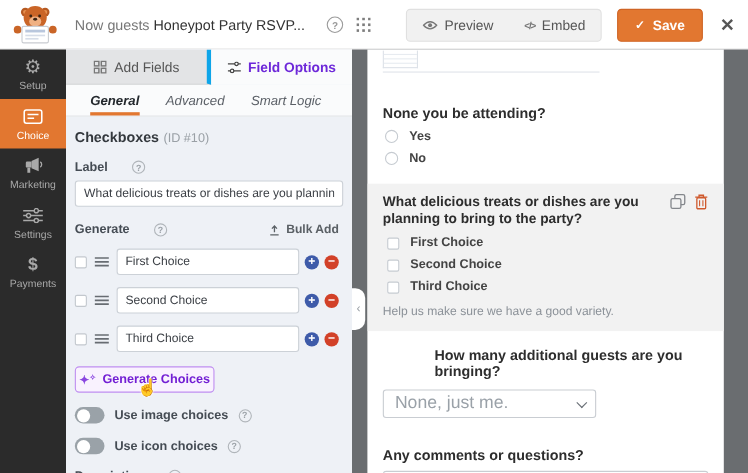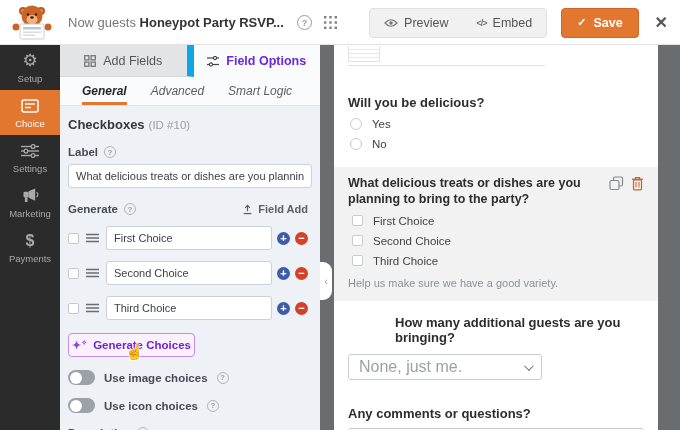--- a/index.html
+++ b/index.html
@@ -4,21 +4,21 @@
 <style>
   * { margin:0; padding:0; box-sizing:border-box; }
   body { font-family:"Liberation Sans", sans-serif; background:#fff; }
   .frame { position:relative; width:680px; height:430px; overflow:hidden; background:#fff; }
 
   
   .topbar { position:absolute; left:0; top:0; width:680px; height:45px; background:#fff;
             border-bottom:1px solid #e4e4e4; display:flex; align-items:center; }
   .logo { margin-left:10px; width:44px; height:38px; }
   .tb-title { margin-left:14px; font-size:13px; color:#777; }
-  .tb-title b { color:#333; font-weight:700;margin-top:35px; }
+  .tb-title b { color:#333; font-weight:400;margin-top:35px; }
   .tb-right { position:absolute; right:12px; top:0; height:45px; display:flex; align-items:center; }
   .help-circ { width:15px; height:15px; border:1.4px solid #9b9b9b; border-radius:50%; color:#9b9b9b;
                font-size:9px; font-weight:700; display:flex; align-items:center; justify-content:center; }
   .tb-grid { margin-left:12px; margin-right:32px; }
   .pill-group { display:flex; background:#f1f1f1; border:1px solid #e0e0e0; border-radius:4px; height:30px; }
   .pill-btn { display:flex; align-items:center; gap:6px; padding:0 14px; font-size:12.5px; color:#555;justify-content:flex-end; }
   .embed-ic { font-size:9px; color:#777; font-weight:700; letter-spacing:-1px; }
   .save-btn { margin-left:14px; height:30px; background:#e27730; border:1px solid #cf6425; border-radius:4px;
               color:#fff; font-size:12.5px; font-weight:700; display:flex; align-items:center; gap:7px; padding:0 15px; }
   .save-check { font-size:11px; }
@@ -29,31 +29,31 @@
   .nav-item { height:45px; display:flex; flex-direction:column; align-items:center; justify-content:center;
               gap:3px; color:#a9a9a9; }
   .nav-item .nv-label { font-size:9.5px; }
   .nav-item.active { background:#e27730; color:#fff; }
   .nav-ic { line-height:1; display:flex; align-items:center; justify-content:center; height:18px; }
 
   
   .panel { position:absolute; left:60px; top:45px; width:260px; height:385px; background:#eef1f6; overflow:hidden; }
   .ptabs { display:flex; height:32px; }
   .ptab { flex:1; display:flex; align-items:center; justify-content:center; gap:7px; font-size:12.5px; }
-  .ptab.inactive { background:#e3e4e6; color:#555; border-right:7px solid #0ea5e9; border-bottom:1px solid #d6d7d9; }
+  .ptab.inactive { background:#e3e4e6; color:#555; border-right:4px solid #0ea5e9; border-bottom:1px solid #d6d7d9; }
   .ptab.active { background:#fafbfc; color:#6d28d9; font-weight:700; }
   .subtabs { height:29px; background:#fafbfc; border-bottom:1px solid #e2e4e7; display:flex; align-items:stretch;
              padding-left:22px; gap:24px; }
   .stab { display:flex; align-items:center; font-size:12px; color:#5a5f66; position:relative;font-style:italic; }
   .stab.active { color:#23282d; font-weight:700; }
   .stab.active::after { content:""; position:absolute; left:0; right:0; bottom:0; height:3px; background:#e27730; }
   .pcontent { padding:11px 12px 0 8px; }
   .ftype-row { margin-left:0; padding-left:0; font-size:13px; color:#33383d; font-weight:700; }
   .ftype-row .fid { font-weight:400; font-size:11.5px; color:#9aa0a6; margin-left:4px; }
-  .p-heading { margin-top:14px; font-size:11.5px; font-weight:700; color:#454c54; display:flex; align-items:center; gap:6px; }
+  .p-heading { margin-top:14px; font-size:11.5px; font-weight:700; color:#454c54; display:flex; align-items:center; gap:22px; }
   .help-sm { width:12px; height:12px; border:1.2px solid #b0b5ba; border-radius:50%; color:#9aa0a6;
              font-size:8px; display:inline-flex; align-items:center; justify-content:center; font-weight:700; }
   .txt-input { margin-top:6px; width:244px; height:24px; border:1px solid #ccd1d7; border-radius:3px;
                background:#fff; font-family:"Liberation Sans",sans-serif; font-size:11px; color:#3c4046;
                padding:0 7px; display:block; }
   .choices-head { margin-top:15px; display:flex; align-items:center; }
   .bulk-add { margin-left:auto; display:flex; align-items:center; gap:5px; font-size:11px; font-weight:700; color:#5a6065; }
   .choice-row { margin-top:11px; display:flex; align-items:center; }
   .mini-check { width:11px; height:11px; border:1px solid #c3c8ce; border-radius:2px; background:#fff; flex:0 0 auto; }
   .drag { margin-left:7px; flex:0 0 auto; display:flex; }
@@ -78,21 +78,21 @@
   .workspace { position:absolute; left:320px; top:45px; width:360px; height:385px; background:#6a6d70; }
   .collapse-tab { position:absolute; left:0; top:217px; width:12px; height:38px; background:#fff;
                   border-radius:0 9px 9px 0; display:flex; align-items:center; justify-content:center;
                   color:#9aa0a6; font-size:11px; }
   .sheet { position:absolute; left:14px; top:0; width:324px; height:385px; background:#fff; overflow:hidden; }
   .partial-field { margin:1px 0 0 14px; position:relative; height:20px; width:197px; border-bottom:1px solid #dfe3e9; }
   .pf-box { position:absolute; left:0; top:0; width:32px; height:16px; border:1px solid #dde2e8; border-top:none; }
   .pf-box i { display:block; height:4px; border-bottom:1px solid #e7ebf0; }
   .pv-label { margin:0 0 0 14px; font-size:13px; font-weight:700; color:#2d2d2d; }
   .lbl-attending { margin-top:29px; }
-  .opt-row { margin:8px 0 0 16px; display:flex; align-items:flex-start; gap:10px; font-size:11.5px; color:#444; }
+  .opt-row { margin:8px 0 0 16px; display:flex; align-items:flex-end; gap:10px; font-size:11.5px; color:#444;font-weight:bold; }
   .radio { width:12px; height:12px; border:1px solid #c6cbd1; border-radius:50%; background:#fff; flex:0 0 auto; }
   .checkb { width:11px; height:11px; border:1px solid #c6cbd1; border-radius:2px; background:#fff; flex:0 0 auto; }
   .sel-block { margin-top:17px; background:#f2f2f2; padding:9px 14px 12px 14px; position:relative; }
   .sel-block .pv-label { margin-left:0; font-size:12.5px; line-height:1.25; width:278px; }
   .fld-actions { position:absolute; right:14px; top:9px; display:flex; gap:7px; align-items:center; }
   .sel-block .opt-row { margin-left:4px; font-size:11.5px; }
   .pv-desc { margin:10px 0 0 0; font-size:11px; color:#8b9198; }
   .lbl-guests { margin-top:14px;padding-left:47px; }
   .pv-select { margin:9px 0 0 14px; width:194px; height:26px; border:1px solid #c9cdd2; border-radius:3px;
                background:#fff; display:flex; align-items:center; padding:0 10px; }
@@ -175,45 +175,45 @@
         <svg width="18" height="14" viewBox="0 0 18 14">
           <rect x="1" y="1" width="16" height="12" rx="2" fill="none" stroke="currentColor" stroke-width="1.5"></rect>
           <line x1="4" y1="5" x2="14" y2="5" stroke="currentColor" stroke-width="1.4"></line>
           <line x1="4" y1="8.5" x2="10" y2="8.5" stroke="currentColor" stroke-width="1.4"></line>
         </svg>
       </span>
       <span class="nv-label">Choice</span>
     </div>
     <div class="nav-item">
       <span class="nav-ic">
-        <svg width="18" height="14" viewBox="0 0 18 14">
-          <g stroke="currentColor" stroke-width="1.4">
-            <line x1="0" y1="2.5" x2="18" y2="2.5"></line>
-              <line x1="0" y1="7" x2="18" y2="7"></line>
-              <line x1="0" y1="11.5" x2="18" y2="11.5"></line>
-          </g>
-          <g fill="#2b2b2b" stroke="currentColor" stroke-width="1.3">
-            <circle cx="12" cy="2.5" r="1.9"></circle>
-              <circle cx="5" cy="7" r="1.9"></circle>
-              <circle cx="12" cy="11.5" r="1.9"></circle>
-          </g>
-        </svg>
-      </span>
-      <span class="nv-label">Settings</span>
-    </div>
-    <div class="nav-item">
-      <span class="nav-ic">
         <svg width="19" height="15" viewBox="0 0 20 16">
           <path d="M15 0.5 L15 13.5 L8 10.5 L8 3.5 Z" fill="currentColor"></path>
           <rect x="2.5" y="4" width="5.5" height="6" rx="1.2" fill="currentColor"></rect>
           <rect x="4" y="10" width="2.8" height="5" fill="currentColor"></rect>
           <path d="M16.5 4.5 C18.3 5.6 18.3 8.4 16.5 9.5" stroke="currentColor" stroke-width="1.3" fill="none"></path>
         </svg>
       </span>
       <span class="nv-label">Marketing</span>
+    </div>
+    <div class="nav-item">
+      <span class="nav-ic">
+        <svg width="18" height="14" viewBox="0 0 18 14">
+          <g stroke="currentColor" stroke-width="1.4">
+            <line x1="0" y1="2.5" x2="18" y2="2.5"></line>
+              <line x1="0" y1="7" x2="18" y2="7"></line>
+              <line x1="0" y1="11.5" x2="18" y2="11.5"></line>
+          </g>
+          <g fill="#2b2b2b" stroke="currentColor" stroke-width="1.3">
+            <circle cx="12" cy="2.5" r="1.9"></circle>
+              <circle cx="5" cy="7" r="1.9"></circle>
+              <circle cx="12" cy="11.5" r="1.9"></circle>
+          </g>
+        </svg>
+      </span>
+      <span class="nv-label">Settings</span>
     </div>
     <div class="nav-item">
       <span class="nav-ic" style="font-size:16px;font-weight:700;">$</span>
       <span class="nv-label">Payments</span>
     </div>
   </div>
 
   <div class="panel">
     <div class="ptabs">
       <div class="ptab inactive">
@@ -259,21 +259,21 @@
       <input class="txt-input" value="What delicious treats or dishes are you planning to b" style="">
 
       <div class="p-heading choices-head">
         <span>Generate</span>
         <span class="help-sm">?</span>
         <span class="bulk-add">
           <svg width="11" height="11" viewBox="0 0 13 12">
             <path d="M2 10.8 h9" stroke="#5a6065" stroke-width="1.5" fill="none"></path>
             <path d="M6.5 8 V1.5 M3.8 4 L6.5 1.2 L9.2 4" stroke="#5a6065" stroke-width="1.4" fill="none"></path>
           </svg>
-          <span>Field Add</span>
+          <span>Bulk Add</span>
         </span>
       </div>
 
       <div class="choice-row">
         <span class="mini-check"></span>
         <span class="drag">
           <svg width="13" height="10" viewBox="0 0 13 10">
               <g stroke="#676c72" stroke-width="1.5">
             <line x1="0" y1="1.5" x2="13" y2="1.5"></line>
                 <line x1="0" y1="5" x2="13" y2="5"></line>
@@ -350,21 +350,21 @@
     <div class="sheet">
 
       <div class="partial-field">
         <span class="pf-box">
             <i></i>
             <i></i>
             <i></i>
           </span>
       </div>
 
-      <div class="pv-label lbl-attending">Will you be delicious?</div>
+      <div class="pv-label lbl-attending">None you be attending?</div>
       <div class="opt-row">
         <span class="radio"></span>
         <span>Yes</span>
       </div>
       <div class="opt-row">
         <span class="radio"></span>
         <span>No</span>
       </div>
 
       <div class="sel-block">

